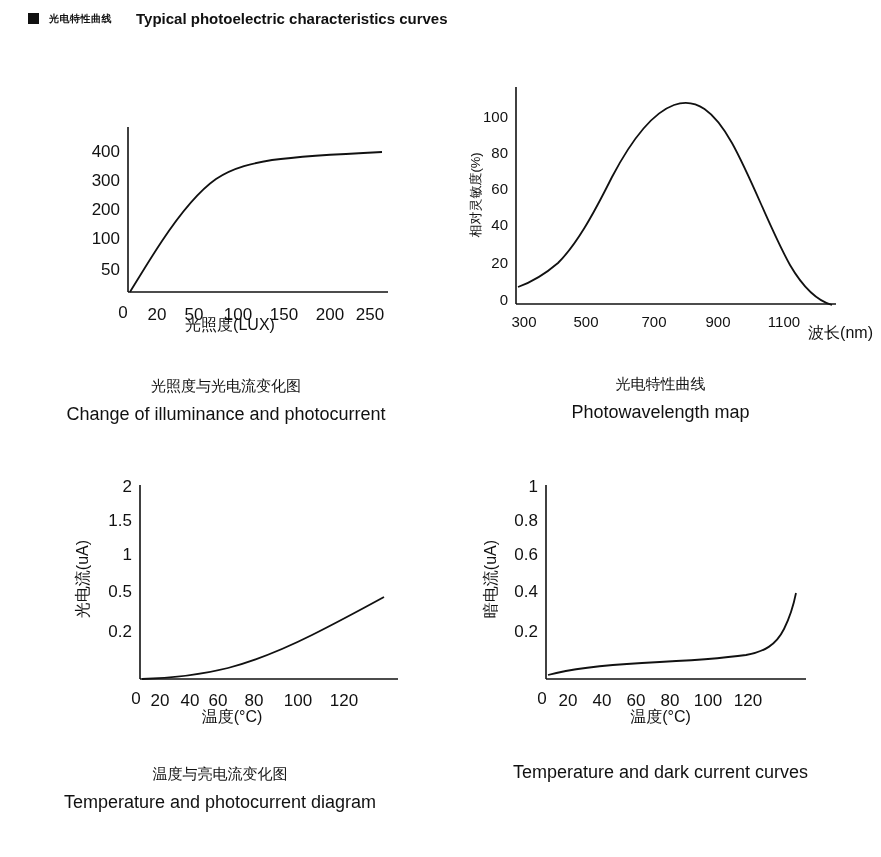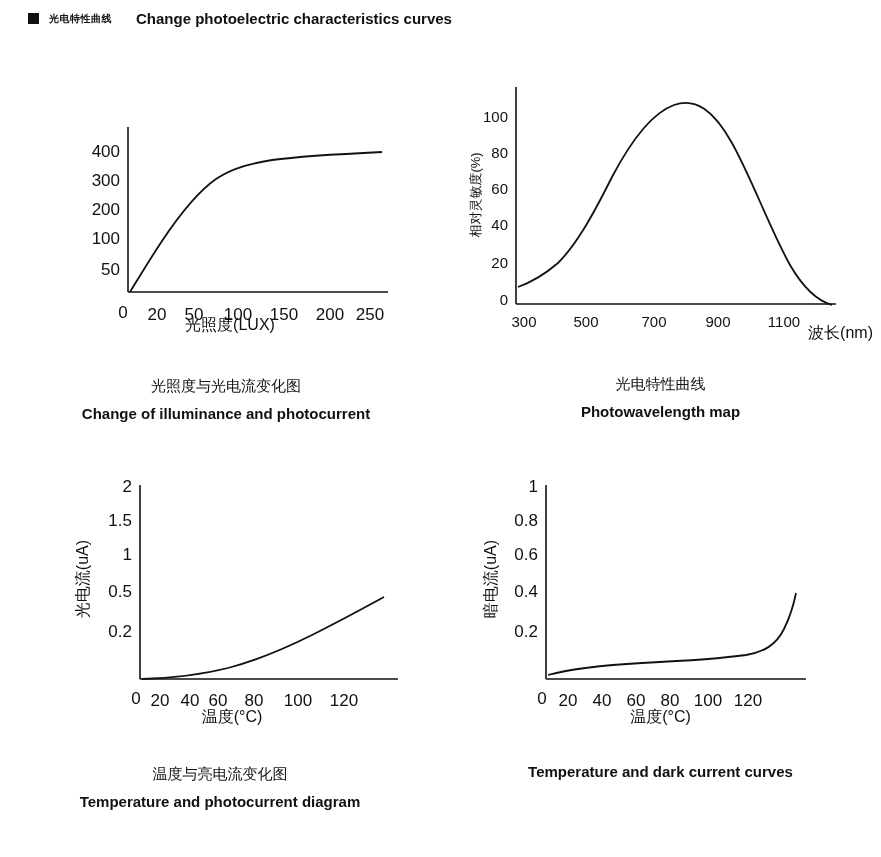--- a/index.html
+++ b/index.html
@@ -58,24 +58,23 @@
   .caption {
     text-align: center;
     margin-top: 2px;
   }
   .caption .cn {
     font-size: 15px;
     line-height: 30px;
     display: block;
   }
   .caption .en {
-    font-size: 15px;
+    font-size: 18px;
     line-height: 26px;
     display: block;
-    font-weight: bold;
   }
   text {
     font-family: "Liberation Sans", sans-serif;
     fill: #111111;
   }
   .tick-label {
     font-size: 17px;
   }
   .tick-label-sm {
     font-size: 15px;
@@ -96,21 +95,21 @@
     stroke-width: 1.8;
     fill: none;
   }
 </style>
 </head>
 <body>
 
 <div class="page-header">
   <span class="header-bullet"></span>
   <span class="header-cn">光电特性曲线</span>
-  <span class="header-en">Change photoelectric characteristics curves</span>
+  <span class="header-en">Typical photoelectric characteristics curves</span>
 </div>
 
 <div class="grid">
 
   <div class="cell">
     <div class="plot-wrap">
       <svg width="420" height="300" viewBox="0 0 420 300">
 
         <path class="axis-line" d="M118,265 L118,100"></path>
         <path class="axis-line" d="M118,265 L378,265"></path>

